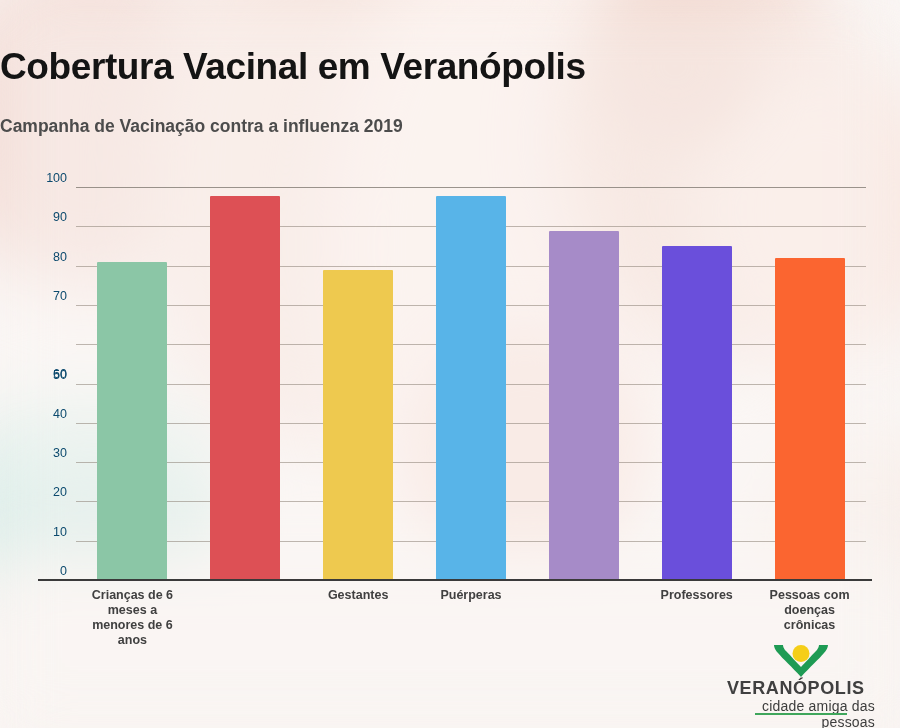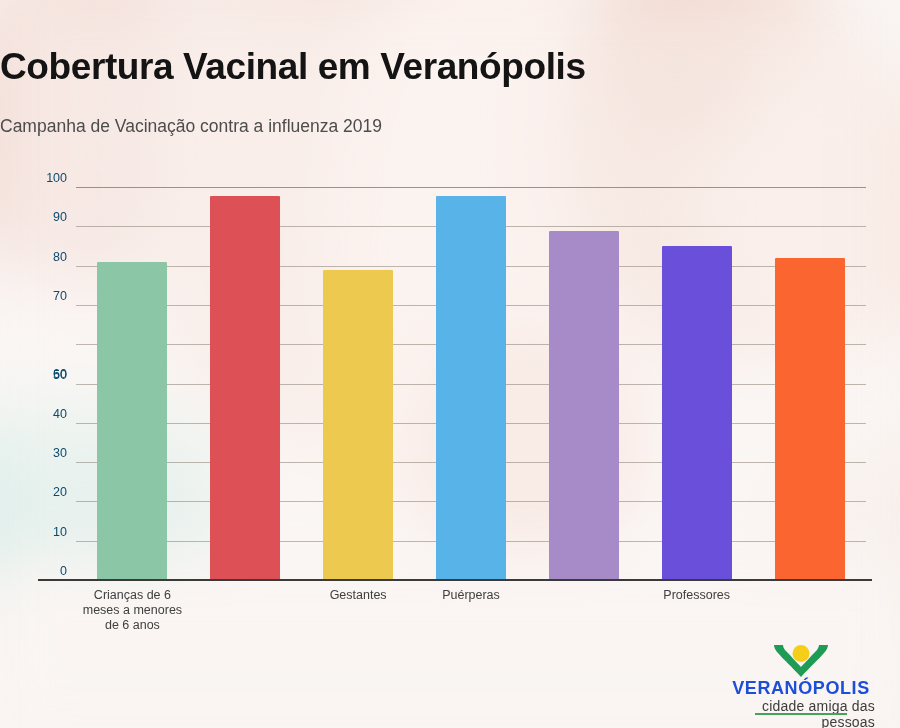--- a/index.html
+++ b/index.html
@@ -19,21 +19,21 @@
   #chart-root{position:absolute;inset:0;z-index:5;}
 
   #titles{position:absolute;left:0;right:0;top:0;text-align:left;}
   #chart-title{
     margin:0;padding-top:46px;
     font-size:37px;font-weight:bold;color:#141414;
     letter-spacing:-0.4px;
   }
   #chart-subtitle{
     margin:0;padding-top:28px;
-    font-size:17.5px;color:#4C4C4C;font-weight:normal;
+    font-size:17.5px;color:#4C4C4C;font-weight:bold;
   }
 
   
   #plot{position:absolute;left:76px;top:187px;width:790px;height:393px;}
 
   .gridline{position:absolute;left:0;right:0;height:1px;background:#8A8075;opacity:.55;}
   .gridline.axis-top{background:#7A736B;opacity:.75;}
   .ytick{
     position:absolute;right:calc(100% + 9px);
     font-size:12.5px;color:#0c4a6e;
@@ -44,28 +44,29 @@
   #baseline{position:absolute;left:-38px;right:-6px;bottom:-1px;height:2.5px;background:#3A3A3A;}
 
   #bars{position:absolute;left:0;right:0;bottom:0;top:0;}
   .bar{position:absolute;bottom:0;border-radius:1px;}
 
   #xlabels{position:absolute;left:76px;top:588px;width:790px;height:60px;}
   .xlabel{
     position:absolute;top:0;
     font-size:12.5px;line-height:15px;color:#404040;
     text-align:center;
+    font-weight:bold;
   }
 
   
   #logo{position:absolute;left:727px;top:645px;width:148px;height:70px;z-index:6;}
   #logo-mark{position:absolute;left:50%;top:0;transform:translateX(-50%);}
   #logo-word{
-    position:absolute;left:0;right:0;top:33px;text-align:center;
-    font-size:18px;font-weight:bold;color:#1d4ed8;letter-spacing:.6px;
+    position:absolute;left:0;right:0;top:33px;
+    font-size:18px;font-weight:bold;color:#404040;letter-spacing:.6px;
   }
   #logo-tag{
     position:absolute;left:0;right:0;top:53px;text-align:right;
     font-size:14px;color:#3D3D3D;letter-spacing:.2px;
   }
   #logo-rule{position:absolute;left:28px;right:28px;top:68px;height:2px;background:#3FA65B;}
 </style>
 </head>
 <body>
 
@@ -127,20 +128,21 @@
         <div class="bar" title="Pessoas com doenças crônicas: 82" style="left: 698.571px; width: 70px; height: 322.26px; background: rgb(251, 101, 48);"></div>
       </div>
     <div id="baseline"></div>
   </div>
 
   <div id="xlabels">
       <div class="xlabel" style="left: 4px; width: 104.857px;">Crianças de 6 meses a menores de 6 anos</div>
       <div class="xlabel" style="left: 229.714px; width: 104.857px;">Gestantes</div>
       <div class="xlabel" style="left: 342.571px; width: 104.857px;">Puérperas</div>
       <div class="xlabel" style="left: 568.286px; width: 104.857px;">Professores</div>
+      <div class="xlabel" style="left: 681.143px; width: 104.857px;">Pessoas com doenças crônicas</div>
     </div>
 </div>
 
 <div id="logo">
   <svg id="logo-mark" width="60" height="34" viewBox="0 0 60 34">
     <circle cx="30" cy="8.5" r="8.5" fill="#F5CE18"></circle>
     <path d="M3 0 C3 0 3 4 7 8 C12 14 21 22 30 32 C39 22 48 14 53 8 C57 4 57 0 57 0 L48 0 C48 0 48 3 45 6 C40 11 34 18 30 22 C26 18 20 11 15 6 C12 3 12 0 12 0 Z" fill="#1E9B54"></path>
   </svg>
   <div id="logo-word">VERANÓPOLIS</div>
   <div id="logo-tag">cidade amiga das pessoas</div>

